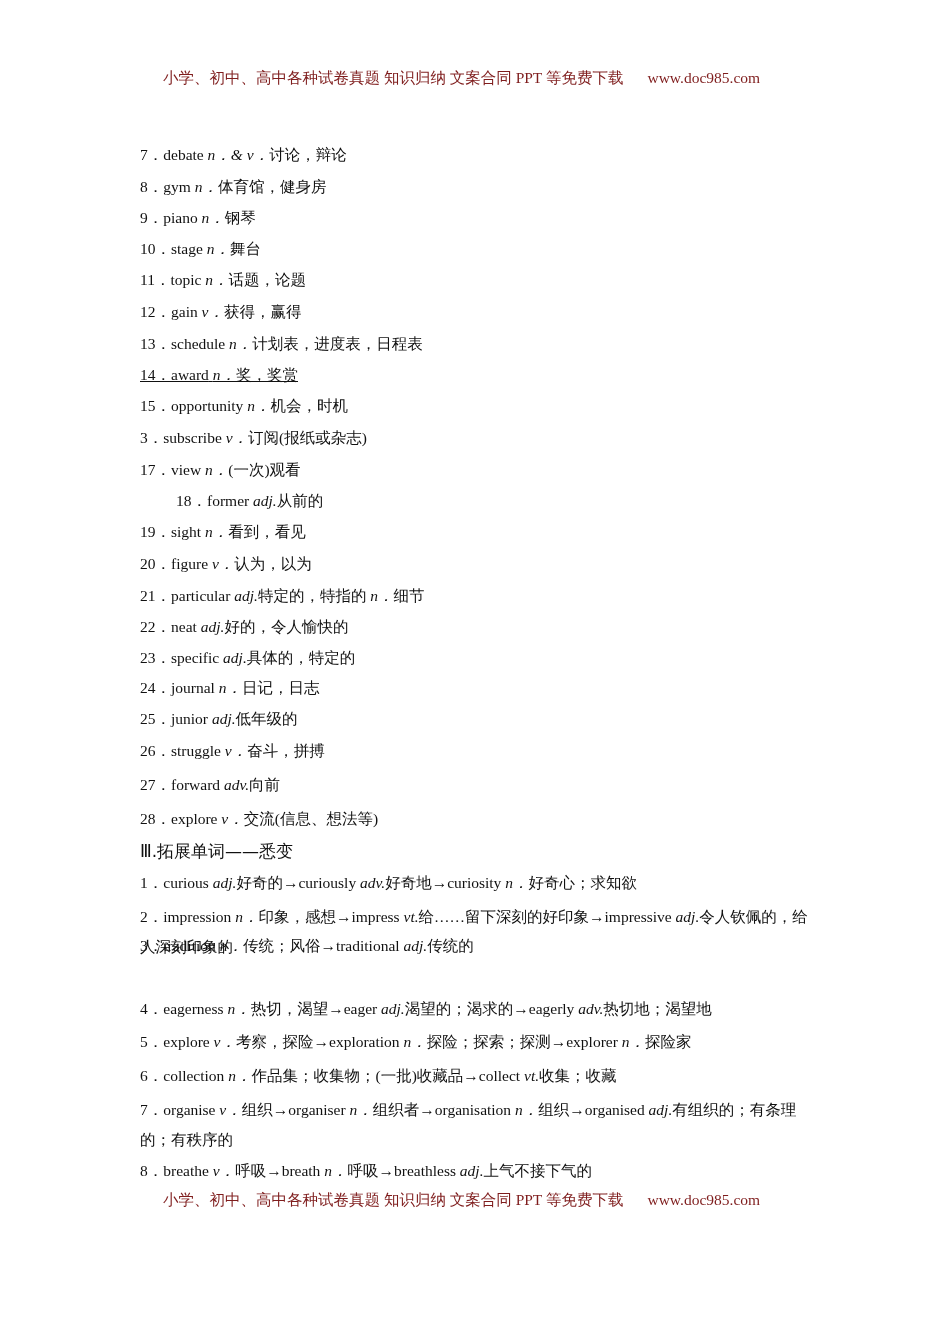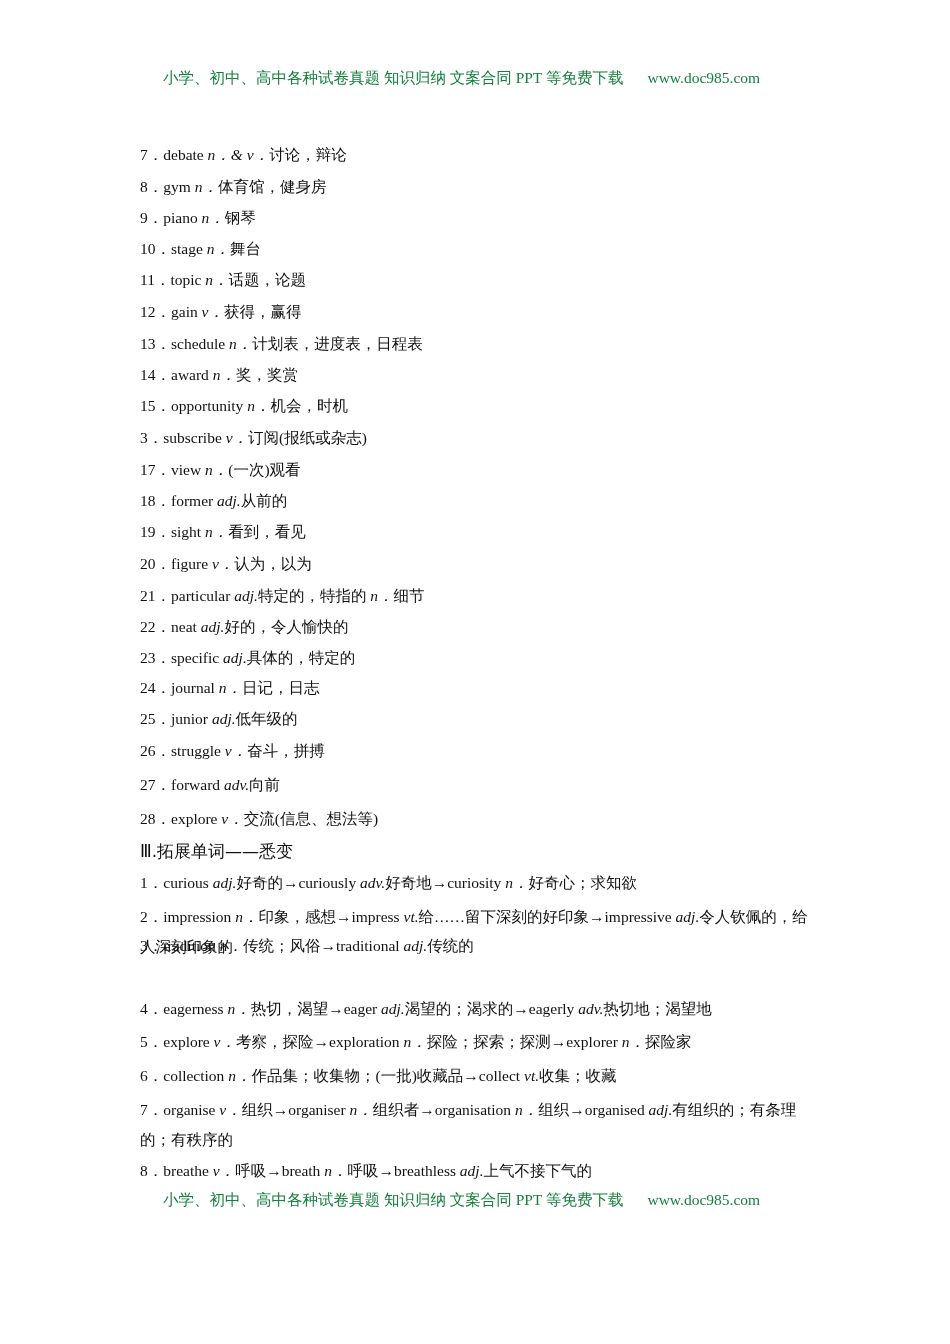--- a/index.html
+++ b/index.html
@@ -15,21 +15,21 @@
       font-family: "Liberation Serif", "DejaVu Serif", serif;
       color: #111111;
       font-size: 15.5px;
     }
     .header, .footer {
       position: absolute;
       left: 163px;
       width: 640px;
       font-size: 15.5px;
       white-space: nowrap;
-      color: #15803d;
+      color: #7f1d1d;
     }
     .header { top: 68px; }
     .footer { top: 1190px; }
     .header .site, .footer .site { margin-left: 24px; }
 
     .line {
       position: absolute;
       left: 140px;
       white-space: nowrap;
       line-height: 20px;
@@ -57,25 +57,25 @@
 </div>
 
 <div id="vocab">
     <div class="line" style="top: 145px;"><span>7．</span><span>debate</span> <span class="pos">n．&amp; v．</span><span>讨论，辩论</span></div>
     <div class="line" style="top: 177px;"><span>8．</span><span>gym</span> <span class="pos">n．</span><span>体育馆，健身房</span></div>
     <div class="line" style="top: 208px;"><span>9．</span><span>piano</span> <span class="pos">n．</span><span>钢琴</span></div>
     <div class="line" style="top: 239px;"><span>10．</span><span>stage</span> <span class="pos">n．</span><span>舞台</span></div>
     <div class="line" style="top: 270px;"><span>11．</span><span>topic</span> <span class="pos">n．</span><span>话题，论题</span></div>
     <div class="line" style="top: 302px;"><span>12．</span><span>gain</span> <span class="pos">v．</span><span>获得，赢得</span></div>
     <div class="line" style="top: 334px;"><span>13．</span><span>schedule</span> <span class="pos">n．</span><span>计划表，进度表，日程表</span></div>
-    <div class="line" style="top: 365px;"><span>14．</span><span>award</span> <span class="pos">n．</span><span>奖，奖赏</span></div>
+    <div class="line" style="top: 365px; text-decoration: underline;"><span>14．</span><span>award</span> <span class="pos">n．</span><span>奖，奖赏</span></div>
     <div class="line" style="top: 396px;"><span>15．</span><span>opportunity</span> <span class="pos">n．</span><span>机会，时机</span></div>
     <div class="line" style="top: 428px;"><span>3．</span><span>subscribe</span> <span class="pos">v．</span><span>订阅(报纸或杂志)</span></div>
     <div class="line" style="top: 460px;"><span>17．</span><span>view</span> <span class="pos">n．</span><span>(一次)观看</span></div>
-    <div class="line" style="top: 491px;"><span>18．</span><span>former</span> <span class="pos">adj.</span><span>从前的</span></div>
+    <div class="line" style="top: 491px; margin-left: 36px;"><span>18．</span><span>former</span> <span class="pos">adj.</span><span>从前的</span></div>
     <div class="line" style="top: 522px;"><span>19．</span><span>sight</span> <span class="pos">n．</span><span>看到，看见</span></div>
     <div class="line" style="top: 554px;"><span>20．</span><span>figure</span> <span class="pos">v．</span><span>认为，以为</span></div>
     <div class="line" style="top: 586px;"><span>21．</span><span>particular</span> <span class="pos">adj.</span><span>特定的，特指的 </span><span class="pos">n．</span><span>细节</span></div>
     <div class="line" style="top: 617px;"><span>22．</span><span>neat</span> <span class="pos">adj.</span><span>好的，令人愉快的</span></div>
     <div class="line" style="top: 648px;"><span>23．</span><span>specific</span> <span class="pos">adj.</span><span>具体的，特定的</span></div>
     <div class="line" style="top: 678px;"><span>24．</span><span>journal</span> <span class="pos">n．</span><span>日记，日志</span></div>
     <div class="line" style="top: 709px;"><span>25．</span><span>junior</span> <span class="pos">adj.</span><span>低年级的</span></div>
     <div class="line" style="top: 741px;"><span>26．</span><span>struggle</span> <span class="pos">v．</span><span>奋斗，拼搏</span></div>
     <div class="line" style="top: 775px;"><span>27．</span><span>forward</span> <span class="pos">adv.</span><span>向前</span></div>
     <div class="line" style="top: 809px;"><span>28．</span><span>explore</span> <span class="pos">v．</span><span>交流(信息、想法等)</span></div>

